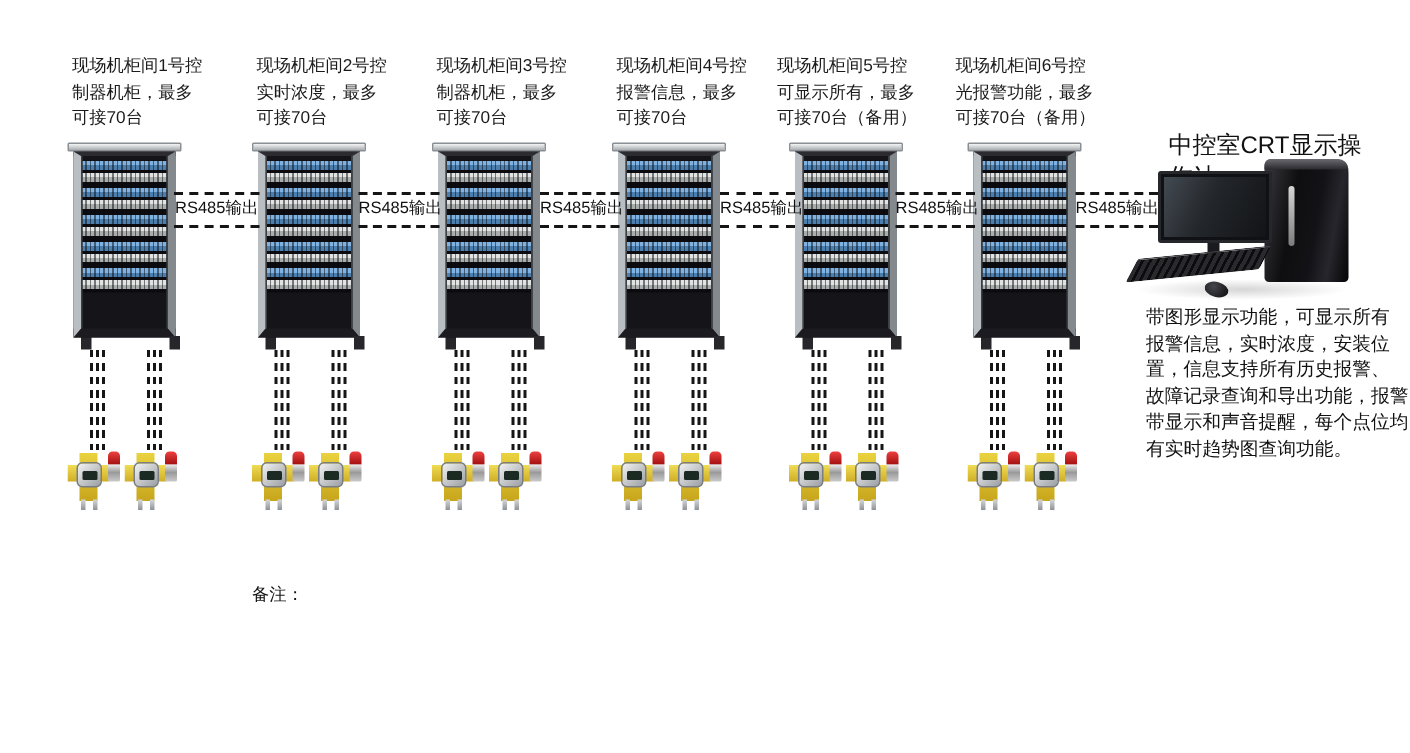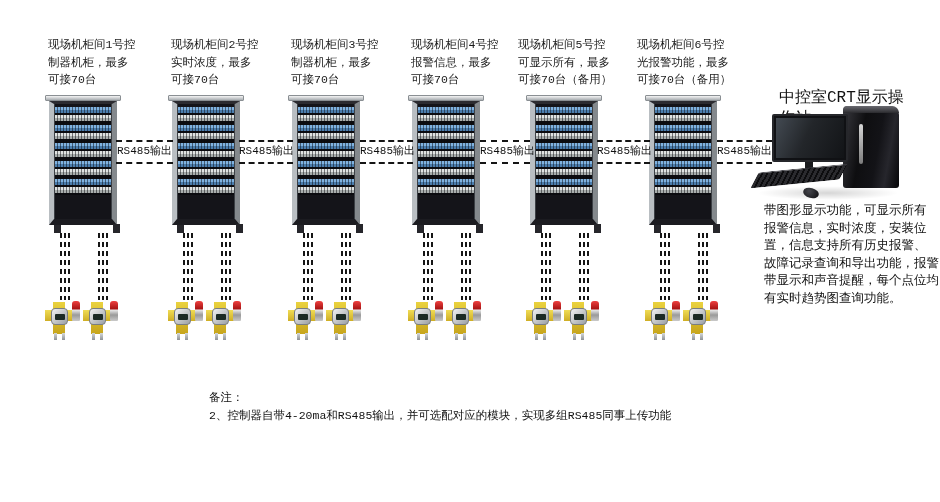--- a/index.html
+++ b/index.html
@@ -1,18 +1,18 @@
 <!DOCTYPE html>
 <html><head>
 <meta charset="utf-8">
 <style>
   html,body{margin:0;padding:0;background:#ffffff;}
   #canvas{
     position:relative;width:940px;height:502px;background:#ffffff;overflow:hidden;
-    font-family:Liberation Mono, monospace;color:#1a1a1a;
+    font-family:Liberation Sans, sans-serif;color:#1a1a1a;
   }
   
   .cab-group{position:absolute;top:0;width:0;height:502px;}
   .cab-label{
     position:absolute;left:-2px;top:36px;width:122px;
     font-size:11.5px;line-height:17.5px;white-space:pre-line;color:#1a1a1a;
   }
   .cab-label.shift{left:-13px;}
   .cabinet{position:absolute;top:95px;left:-1px;width:68px;height:138px;}
   .cab-cap{
@@ -69,21 +69,21 @@
     position:absolute;left:9px;top:33px;width:11px;height:7px;
     background-image:linear-gradient(180deg,#d4d8db,#8f9397),linear-gradient(180deg,#d4d8db,#8f9397);
     background-size:3px 7px;background-position:0 0,8px 0;background-repeat:no-repeat;
   }
   .det-beacon{
     position:absolute;left:27px;top:1px;width:8px;height:20px;border-radius:3px 3px 1px 1px;
     background:linear-gradient(180deg,#ee4040 0,#a81414 8px,#e8e8e8 9px,#9a9a9a 14px,#c9c9c9 20px);
   }
   
   .rs485{
-    position:absolute;top:140px;height:24px;box-sizing:border-box;
+    position:absolute;top:128px;height:24px;box-sizing:border-box;
     border-top:2px dashed #151515;border-bottom:2px dashed #151515;
     text-align:center;font-size:11px;line-height:19px;color:#111;white-space:nowrap;
   }
   
   .station-title{position:absolute;left:779px;top:87px;width:130px;font-size:16px;color:#111;}
   .pc{position:absolute;left:755px;top:100px;width:150px;height:102px;}
   .pc-shadow{position:absolute;left:2px;top:86px;width:142px;height:14px;border-radius:50%;
     background:radial-gradient(ellipse at center,rgba(0,0,0,.16),rgba(0,0,0,0) 70%);}
   .pc-tower{
     position:absolute;left:88px;top:6px;width:56px;height:82px;border-radius:5px 9px 3px 3px;
@@ -106,21 +106,21 @@
     transform:skewX(-32deg) rotate(-6deg);border-top:1px solid #3c3c42;
     background:repeating-linear-gradient(90deg,#2a2a2e 0 3px,#0c0c0e 3px 5px);
   }
   .pc-mouse{position:absolute;left:48px;top:88px;width:16px;height:10px;border-radius:50%;
     transform:rotate(15deg);background:radial-gradient(circle at 35% 35%,#45464c,#0b0b0d);}
   .station-desc{
     position:absolute;left:764px;top:203px;width:188px;
     font-size:12.5px;line-height:17.5px;white-space:pre-line;color:#111;
   }
   
-  .notes{position:absolute;left:168px;top:389px;font-size:11.5px;line-height:17.5px;color:#111;white-space:nowrap;margin-left:41px;}
+  .notes{position:absolute;left:168px;top:389px;font-size:11.5px;line-height:17.5px;color:#111;white-space:nowrap;}
   .notes .indent{padding-left:19px;}
 </style>
 </head>
 <body>
 
 <div id="canvas">
 
   <div class="cab-group" style="left:50px">
     <div class="cab-label">现场机柜间1号控
 制器机柜，最多
@@ -322,16 +322,15 @@
   </div>
   <div class="station-desc">带图形显示功能，可显示所有
 报警信息，实时浓度，安装位
 置，信息支持所有历史报警、
 故障记录查询和导出功能，报警
 带显示和声音提醒，每个点位均
 有实时趋势图查询功能。</div>
 
   <div class="notes">
     <div>备注：</div>
-    <div>2、控制器自带4-20ma和RS485输出，并可选配对应的模块，实现多组RS485同事上传功能</div>
   </div>
 
 </div>
 
 </body></html>

